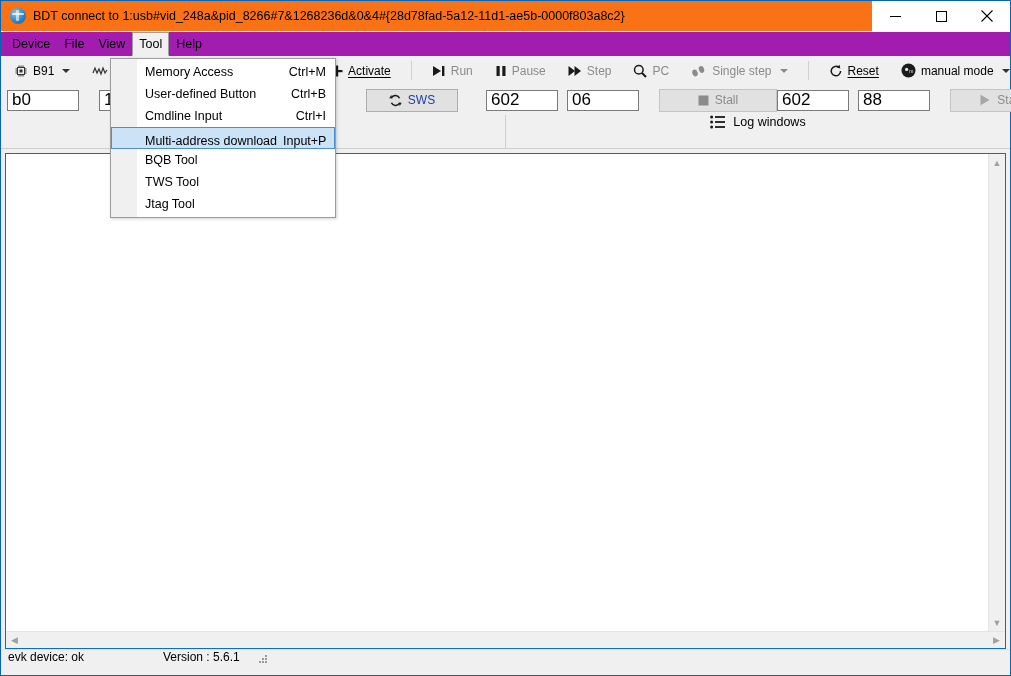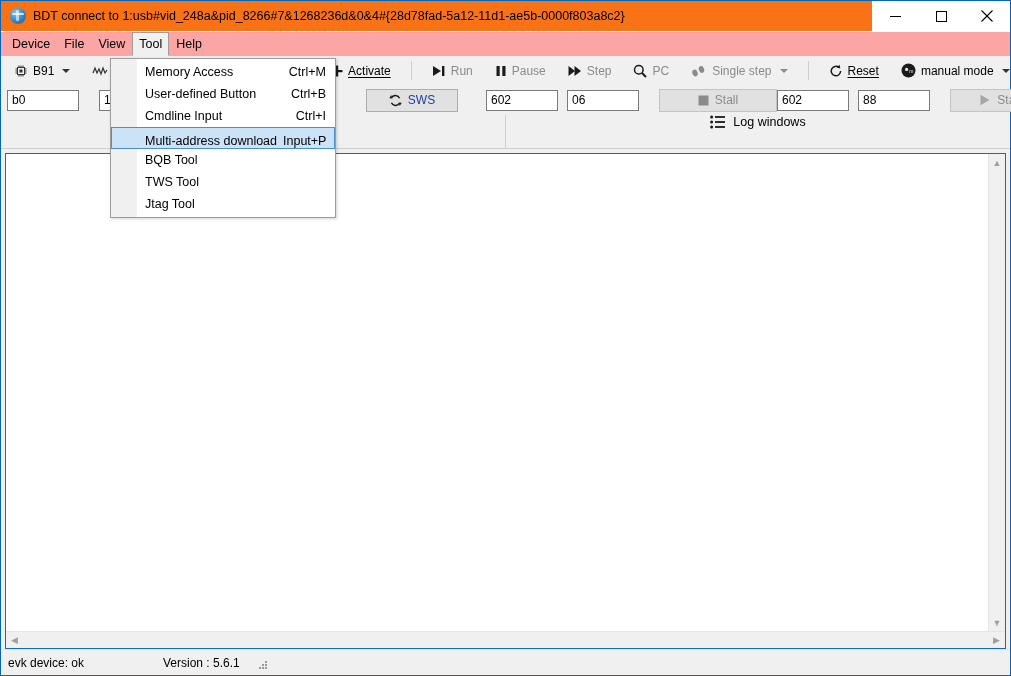--- a/index.html
+++ b/index.html
@@ -61,21 +61,21 @@
   .win-btn {
     width: 46px; height: 31px;
     display: flex; align-items: center; justify-content: center;
     background: #ffffff;
   }
   .win-btn svg { display: block; }
 
   
   .menubar {
     height: 24px;
-    background: #fca5a5;
+    background: #a21caf;
     display: flex;
     align-items: stretch;
     padding-left: 4px;
     flex: 0 0 auto;
     position: relative;
     z-index: 40;
   }
   .menu-item {
     padding: 0 6px;
     display: flex; align-items: center;
@@ -131,21 +131,21 @@
     flex: 0 0 auto;
   }
   .caret.dim { border-top-color: #8b8b8b; }
   .ico { flex: 0 0 auto; display: block; }
 
   .tb-input {
     height: 21px;
     border: 1px solid #7a7a7a;
     background: #ffffff;
     font-family: "Liberation Sans", sans-serif;
-    font-size: 12px;
+    font-size: 17px;
     color: #000;
     padding: 0 4px;
     line-height: 19px;
     margin-right: 9px;
     flex: 0 0 auto;
   }
   .w-small { width: 38px; }
   .w-med  { width: 72px; }
   .push-btn {
     height: 23px;
@@ -226,21 +226,21 @@
     display: flex; align-items: center; justify-content: center;
     color: #a0a0a0;
     font-size: 9px;
   }
 
   
   .statusbar {
     height: 26px;
     background: #f0f0f0;
     display: flex;
-    align-items: center;
+    align-items: flex-start;
     flex: 0 0 auto;
     font-size: 12px;
     color: #000;
     border-top: 1px solid #e2e2e2;
   }
   .sb-cell { padding-left: 7px; white-space: nowrap; }
   .sb-dev { width: 155px; }
   .sb-path { flex: 1 1 auto; }
   .sb-ver { padding-right: 14px; }
   .grip { width: 14px; height: 14px; position: relative; margin-right: 2px; }

